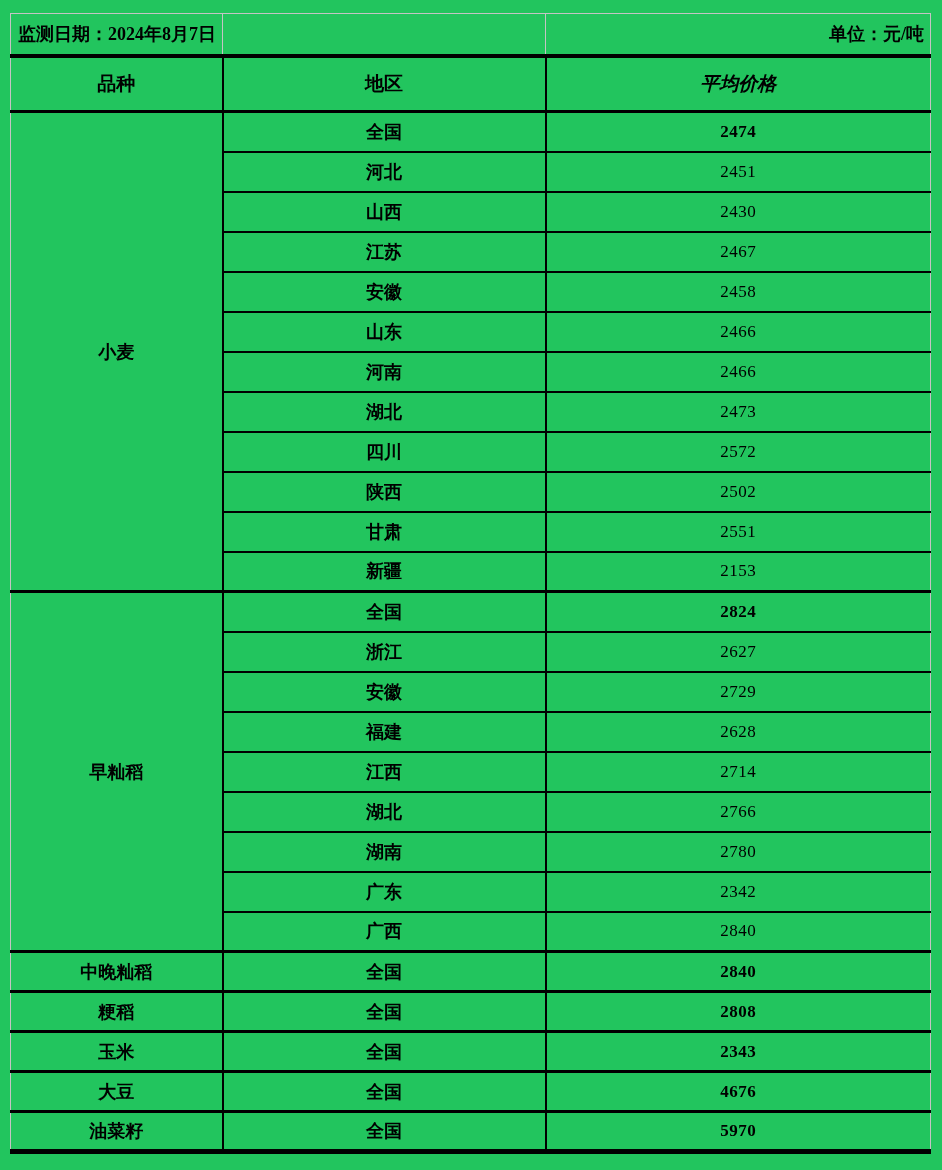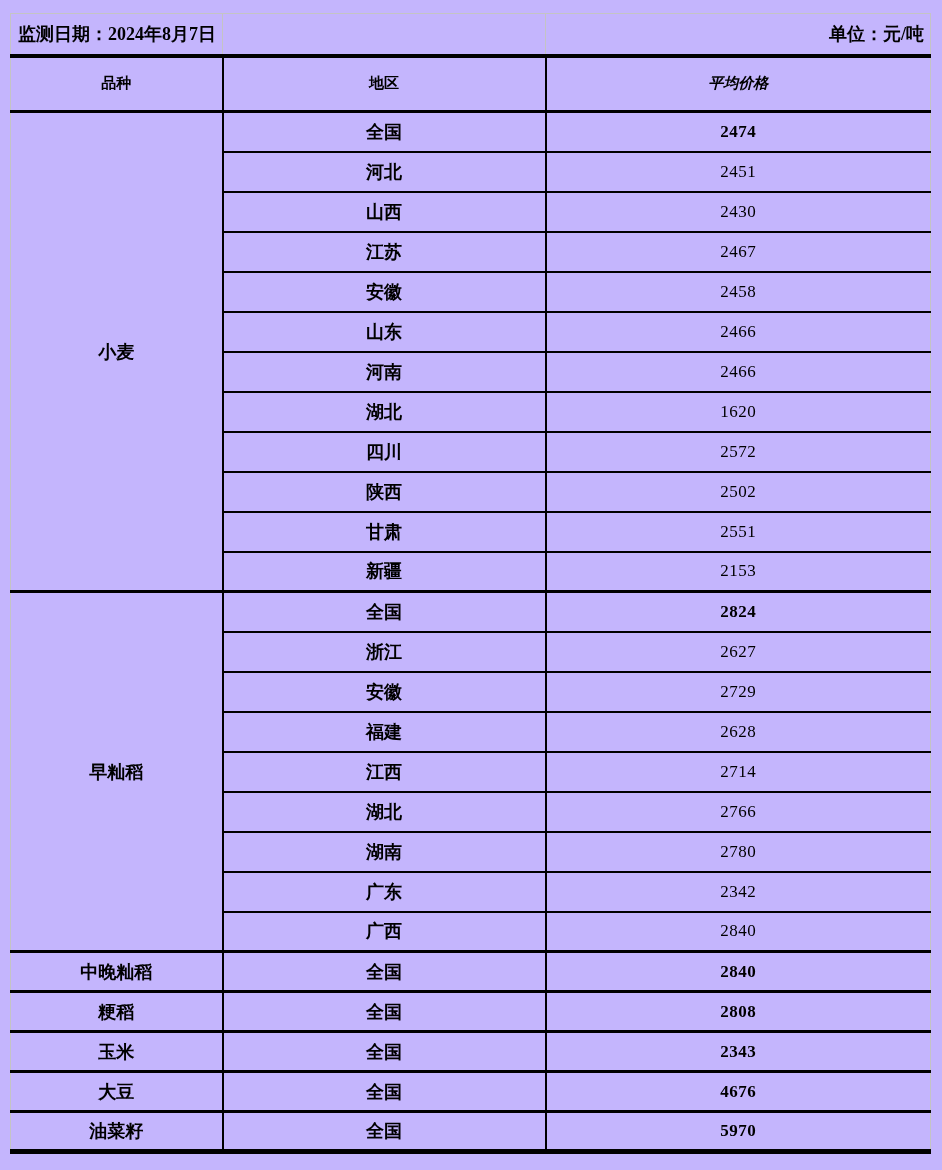--- a/index.html
+++ b/index.html
@@ -5,21 +5,21 @@
   * { margin: 0; padding: 0; box-sizing: border-box; }
   html, body {
     width: 942px;
     background: #ffffff;
     color: #000000;
     font-family: "Liberation Serif", "DejaVu Serif", serif;
   }
   .page {
     width: 942px;
     height: 1170px;
-    background: #c4b5fd;
+    background: #22c55e;
     overflow: hidden;
   }
   table.price-table {
     border-collapse: collapse;
     table-layout: fixed;
     width: 920px;
     margin: 13px 0 0 10px;
     border-top: 1px solid #c4c4c4;
     border-left: 1px solid #c4c4c4;
     border-right: 1px solid #c4c4c4;
@@ -53,21 +53,21 @@
   td.meta-right {
     text-align: right;
     padding-right: 6px;
     border-left: 0;
     border-right: 0;
   }
 
   
   tr.head-row th {
     height: 56px;
-    font-size: 15px;
+    font-size: 19px;
     font-weight: bold;
     text-align: center;
     vertical-align: middle;
     border: 2px solid #000000;
     border-top: 4px solid #000000;
     border-bottom: 3px solid #000000;
   }
   tr.head-row th:first-child { border-left: 0; }
   tr.head-row th:last-child  { border-right: 0; font-style: italic; }
 
@@ -137,21 +137,21 @@
         <tr>
           <td class="region">山东</td>
           <td class="price">2466</td>
         </tr>
         <tr>
           <td class="region">河南</td>
           <td class="price">2466</td>
         </tr>
         <tr>
           <td class="region">湖北</td>
-          <td class="price">1620</td>
+          <td class="price">2473</td>
         </tr>
         <tr>
           <td class="region">四川</td>
           <td class="price">2572</td>
         </tr>
         <tr>
           <td class="region">陕西</td>
           <td class="price">2502</td>
         </tr>
         <tr>

